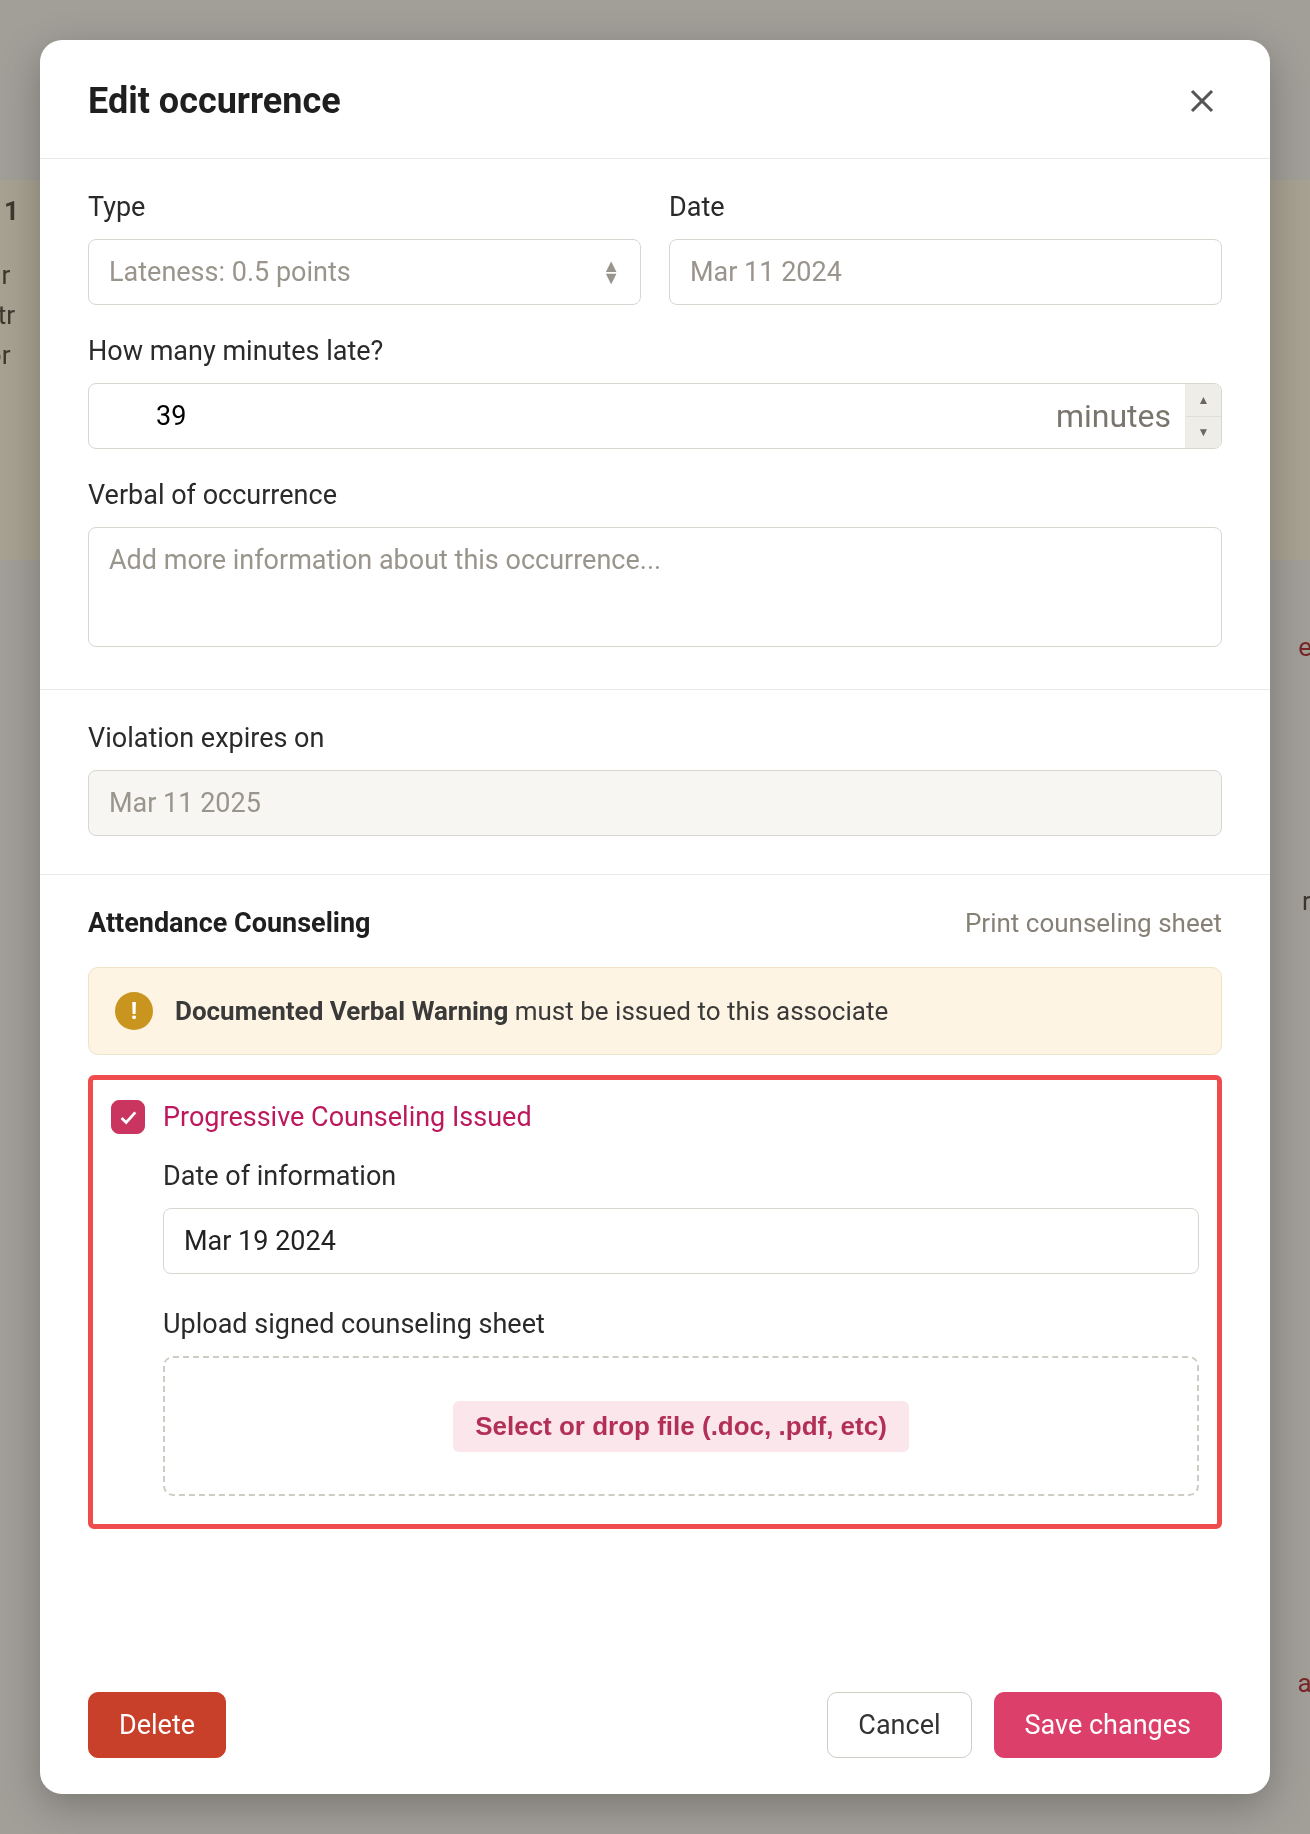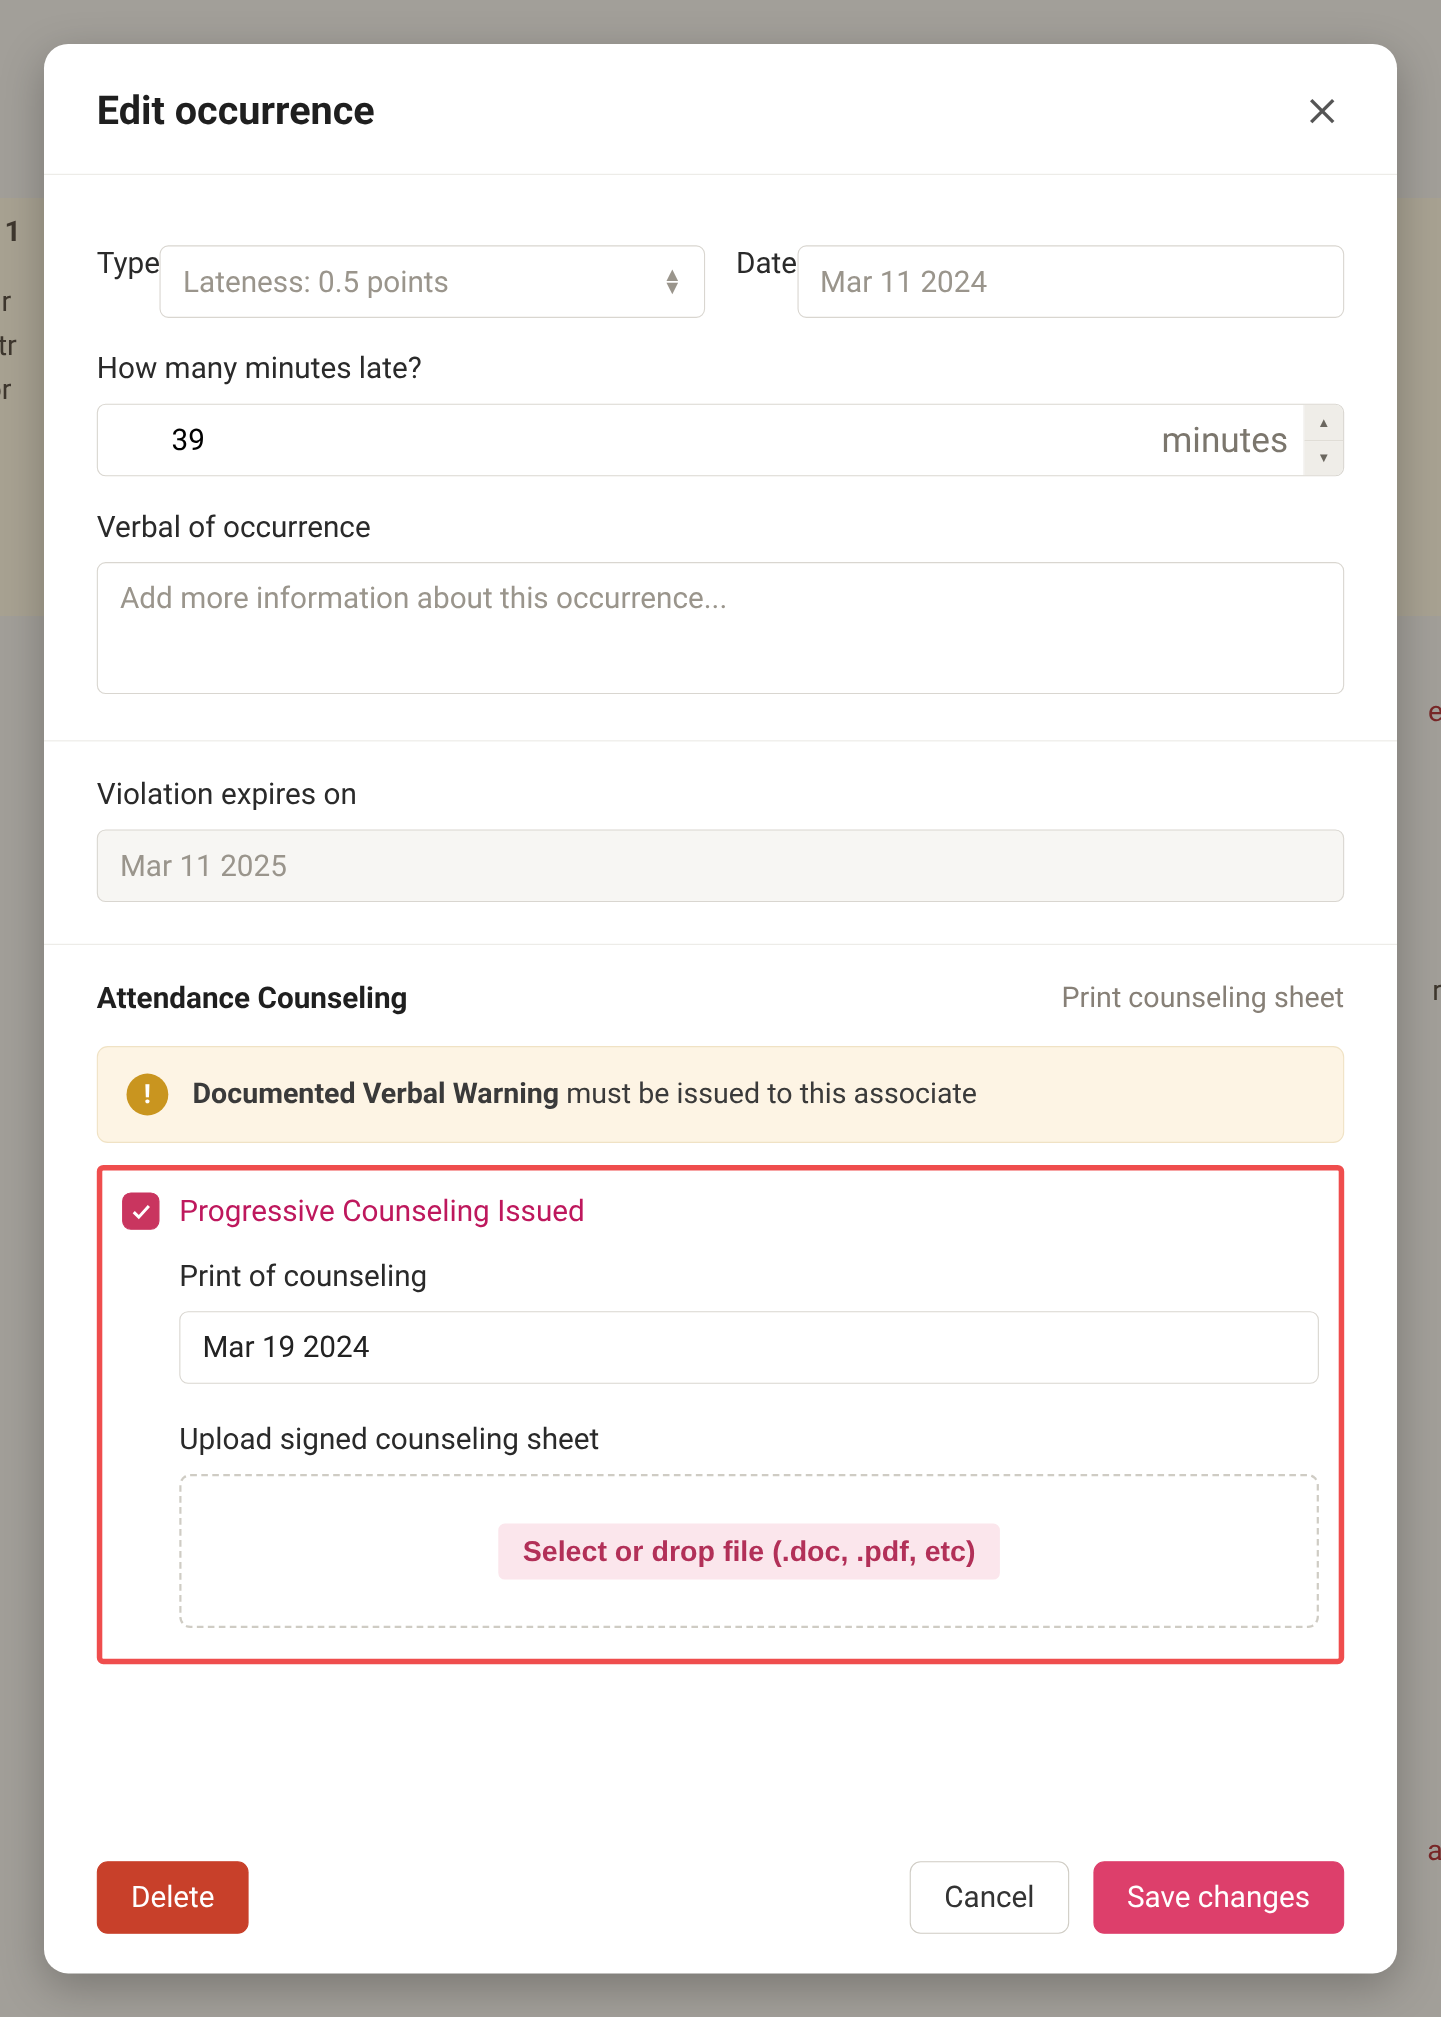--- a/index.html
+++ b/index.html
@@ -82,21 +82,21 @@
 
   .section {
     padding: 32px 48px 38px 48px;
     border-bottom: 1px solid #eceae6;
   }
 
   .row2 {
     display:flex;
     gap: 28px;
   }
-  .col { flex:1; display:flex; flex-direction:row;margin-top:32px; }
+  .col { flex:1; display:flex; flex-direction:column; }
 
   .field-label {
     font-size: 27px;
     color: #2a2a2a;
     margin-bottom: 16px;
   }
 
   .input, .select, .textarea, .date-input {
     width:100%;
     border: 1px solid #d9d6d0;
@@ -381,21 +381,21 @@
         <div class="checkbox-row">
           <div class="checkbox">
             <svg viewBox="0 0 24 24">
                 <polyline points="5 13 10 18 20 7"></polyline>
               </svg>
           </div>
           <div class="checkbox-label">Progressive Counseling Issued</div>
         </div>
 
         <div class="sub-fields">
-          <div class="field-label">Print of counseling</div>
+          <div class="field-label">Date of information</div>
           <div class="input">
             <span>Mar 19 2024</span>
           </div>
 
           <div style="height:26px"></div>
 
           <div class="field-label">Upload signed counseling sheet</div>
           <div class="dropzone">
             <button class="dropzone-btn">Select or drop file (.doc, .pdf, etc)</button>
           </div>

